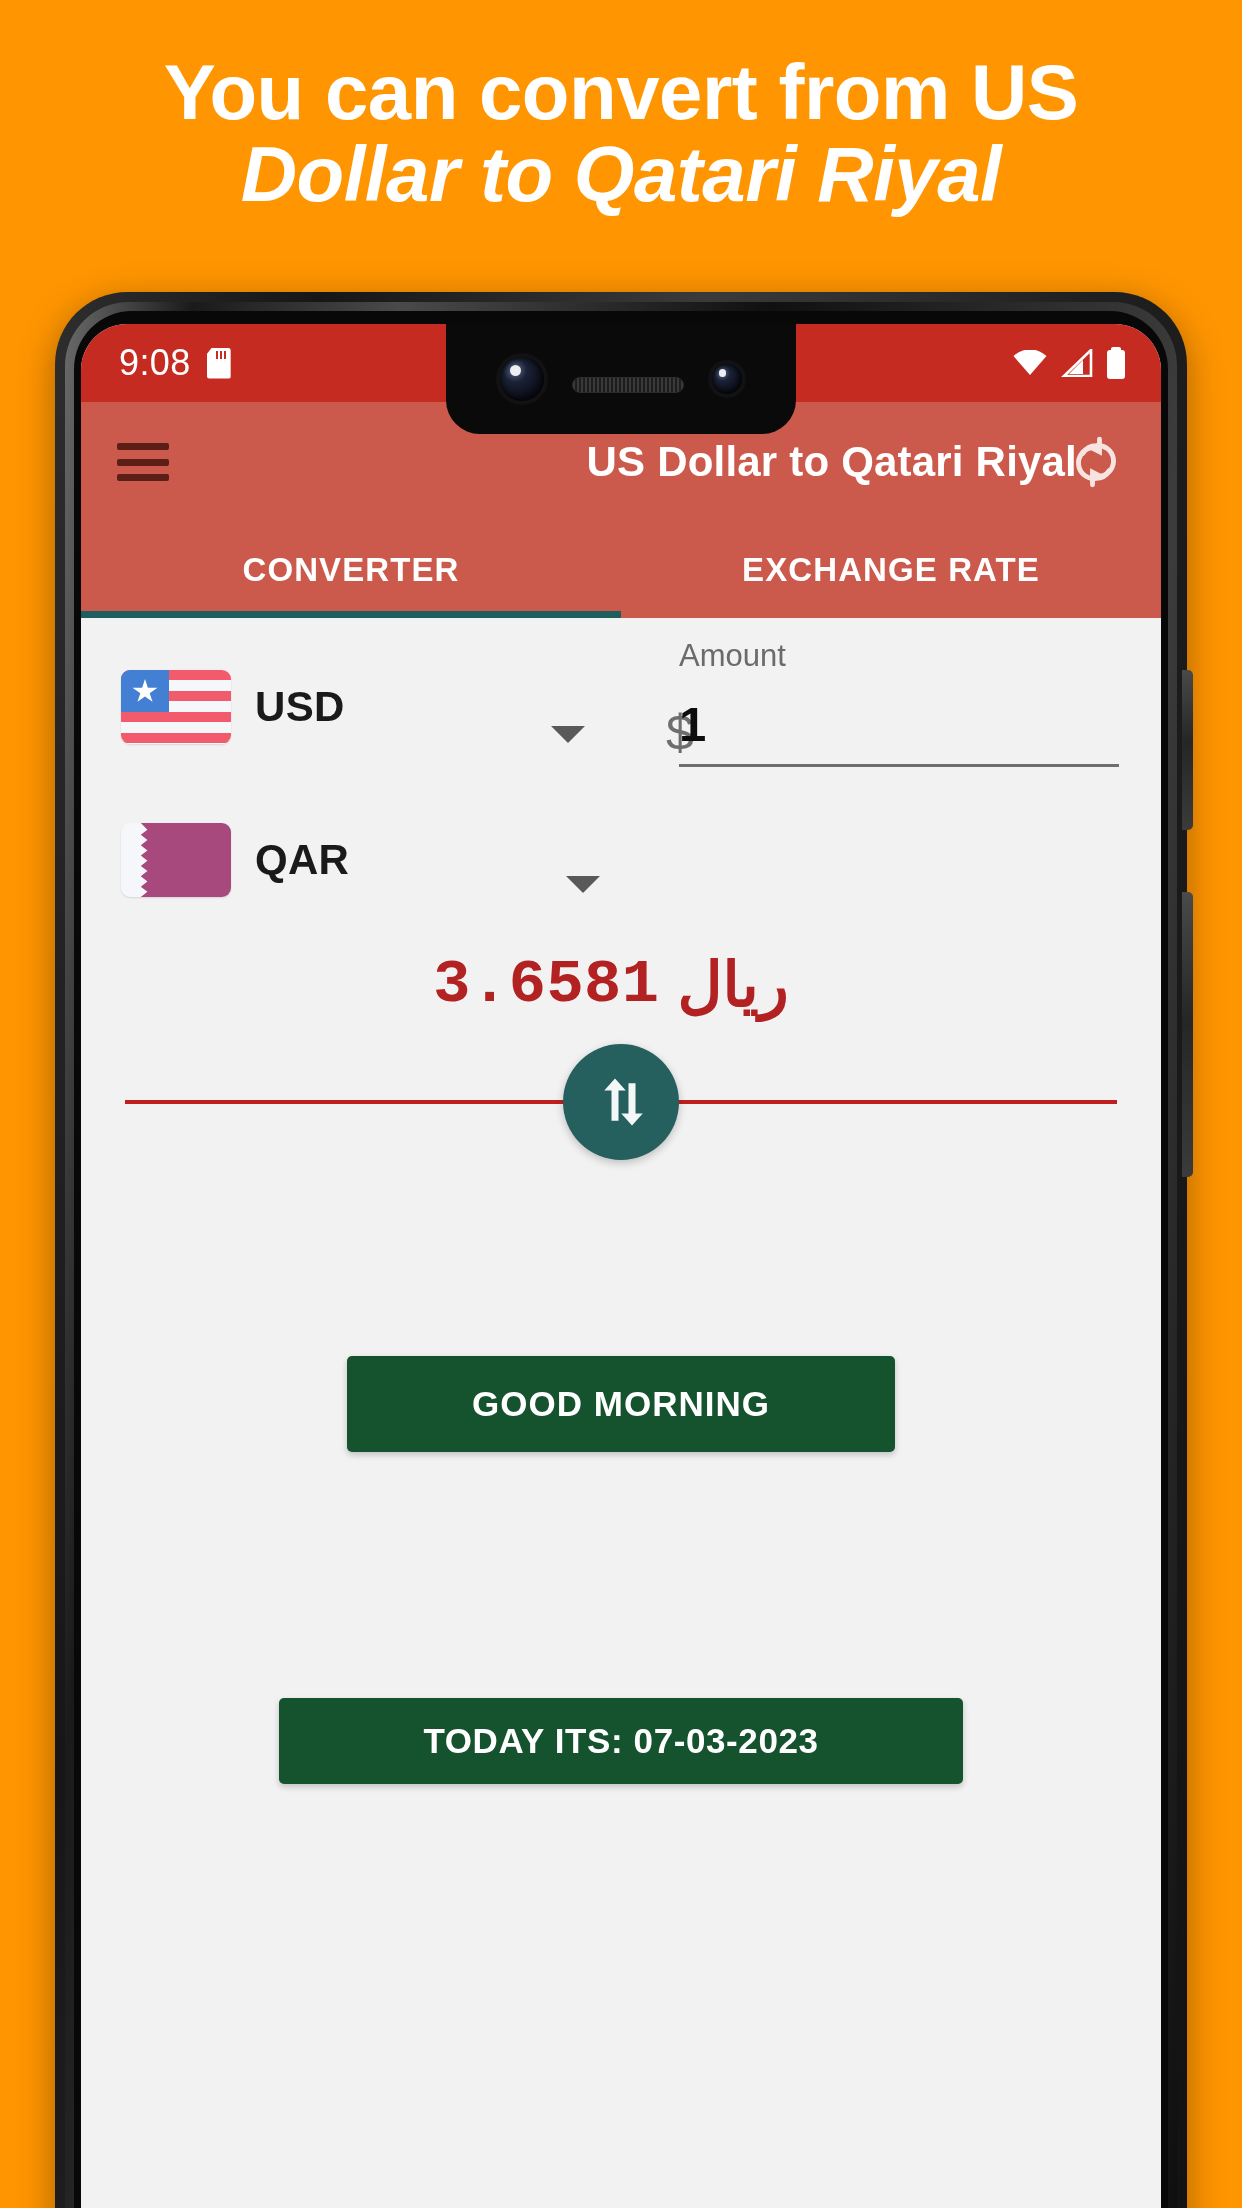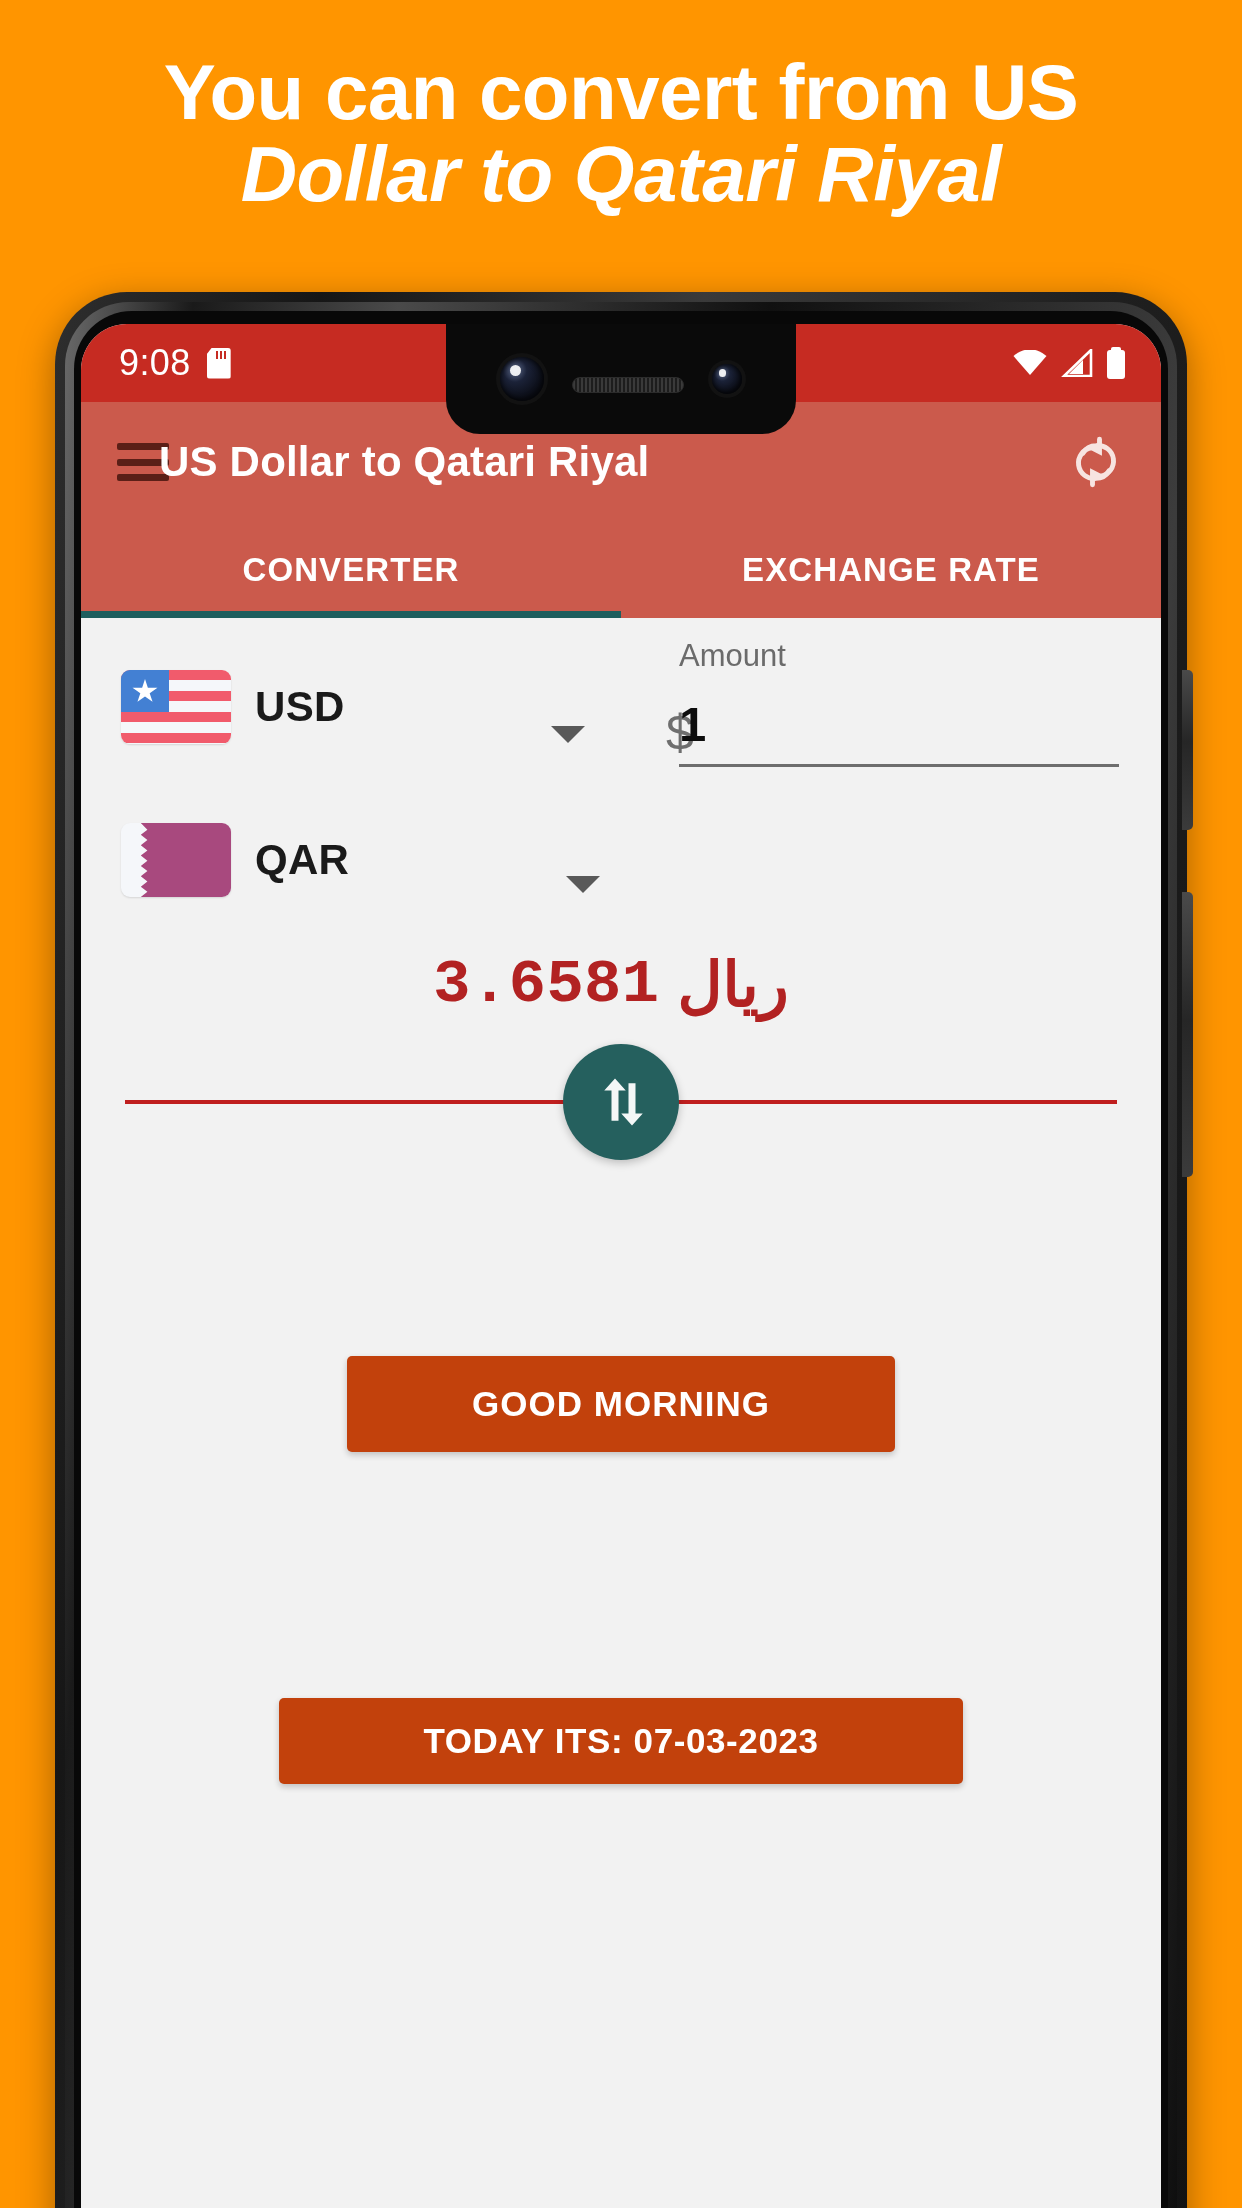--- a/index.html
+++ b/index.html
@@ -156,21 +156,21 @@
     background: #CB5A4C;
     display: flex;
     align-items: center;
     padding: 0 36px;
     z-index: 2;
   }
   .hamburger { width: 52px; height: 38px; display:flex; flex-direction:column; justify-content:space-between; cursor:pointer; }
   .hamburger span { display:block; height: 7px; background:#5B1F17; border-radius:2px; }
   .appbar-title {
     flex: 1;
-    text-align: left;
+    text-align: right;
     color: #FFFFFF;
     font-size: 42px;
     font-weight: 700;
     letter-spacing: 0.2px;
     margin-left: -10px;
     margin-right: -10px;
   }
   .refresh-icon { width: 58px; height: 58px; display:flex; align-items:center; justify-content:center; }
 
   
@@ -318,21 +318,21 @@
     top: 0px;
     width: 116px; height: 116px;
     border-radius: 50%;
     background: #25605E;
     display: flex; align-items: center; justify-content: center;
     box-shadow: 0 3px 8px rgba(0,0,0,.22);
   }
 
   .btn-primary {
     display: block;
-    background: #c2410c;
+    background: #14532d;
     color: #FFFFFF;
     border: none;
     border-radius: 5px;
     font-family: "Liberation Sans", sans-serif;
     box-shadow: 0 3px 6px rgba(0,0,0,.20);
     cursor: pointer;
   }
   .btn-greeting {
     margin: 192px auto 0;
     width: 548px; height: 96px;

